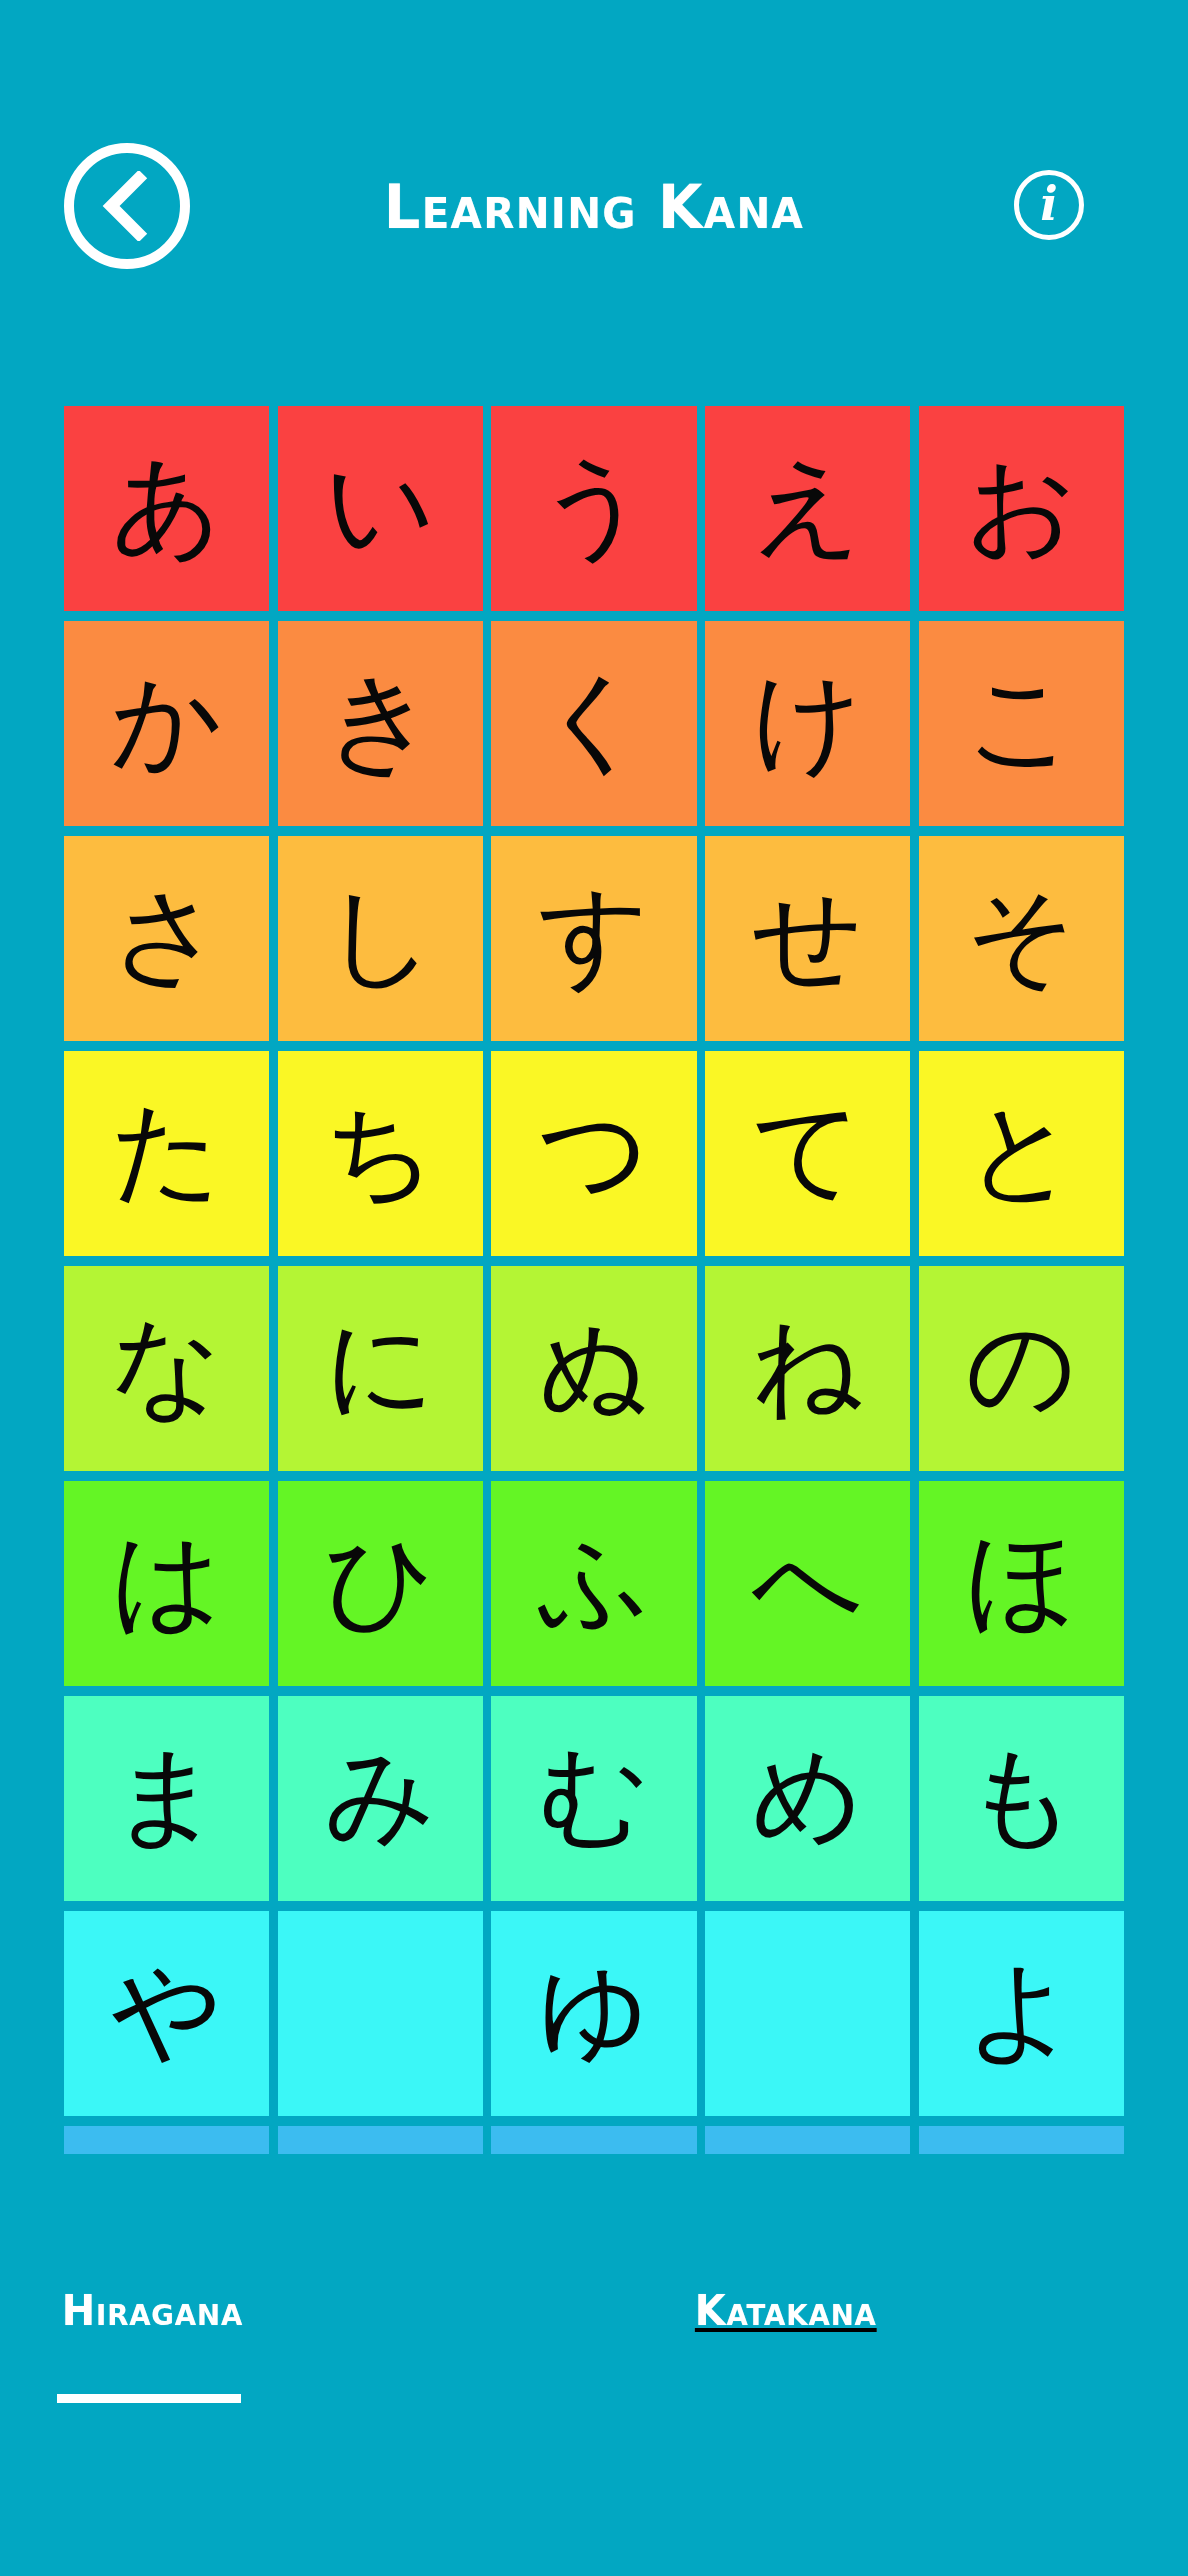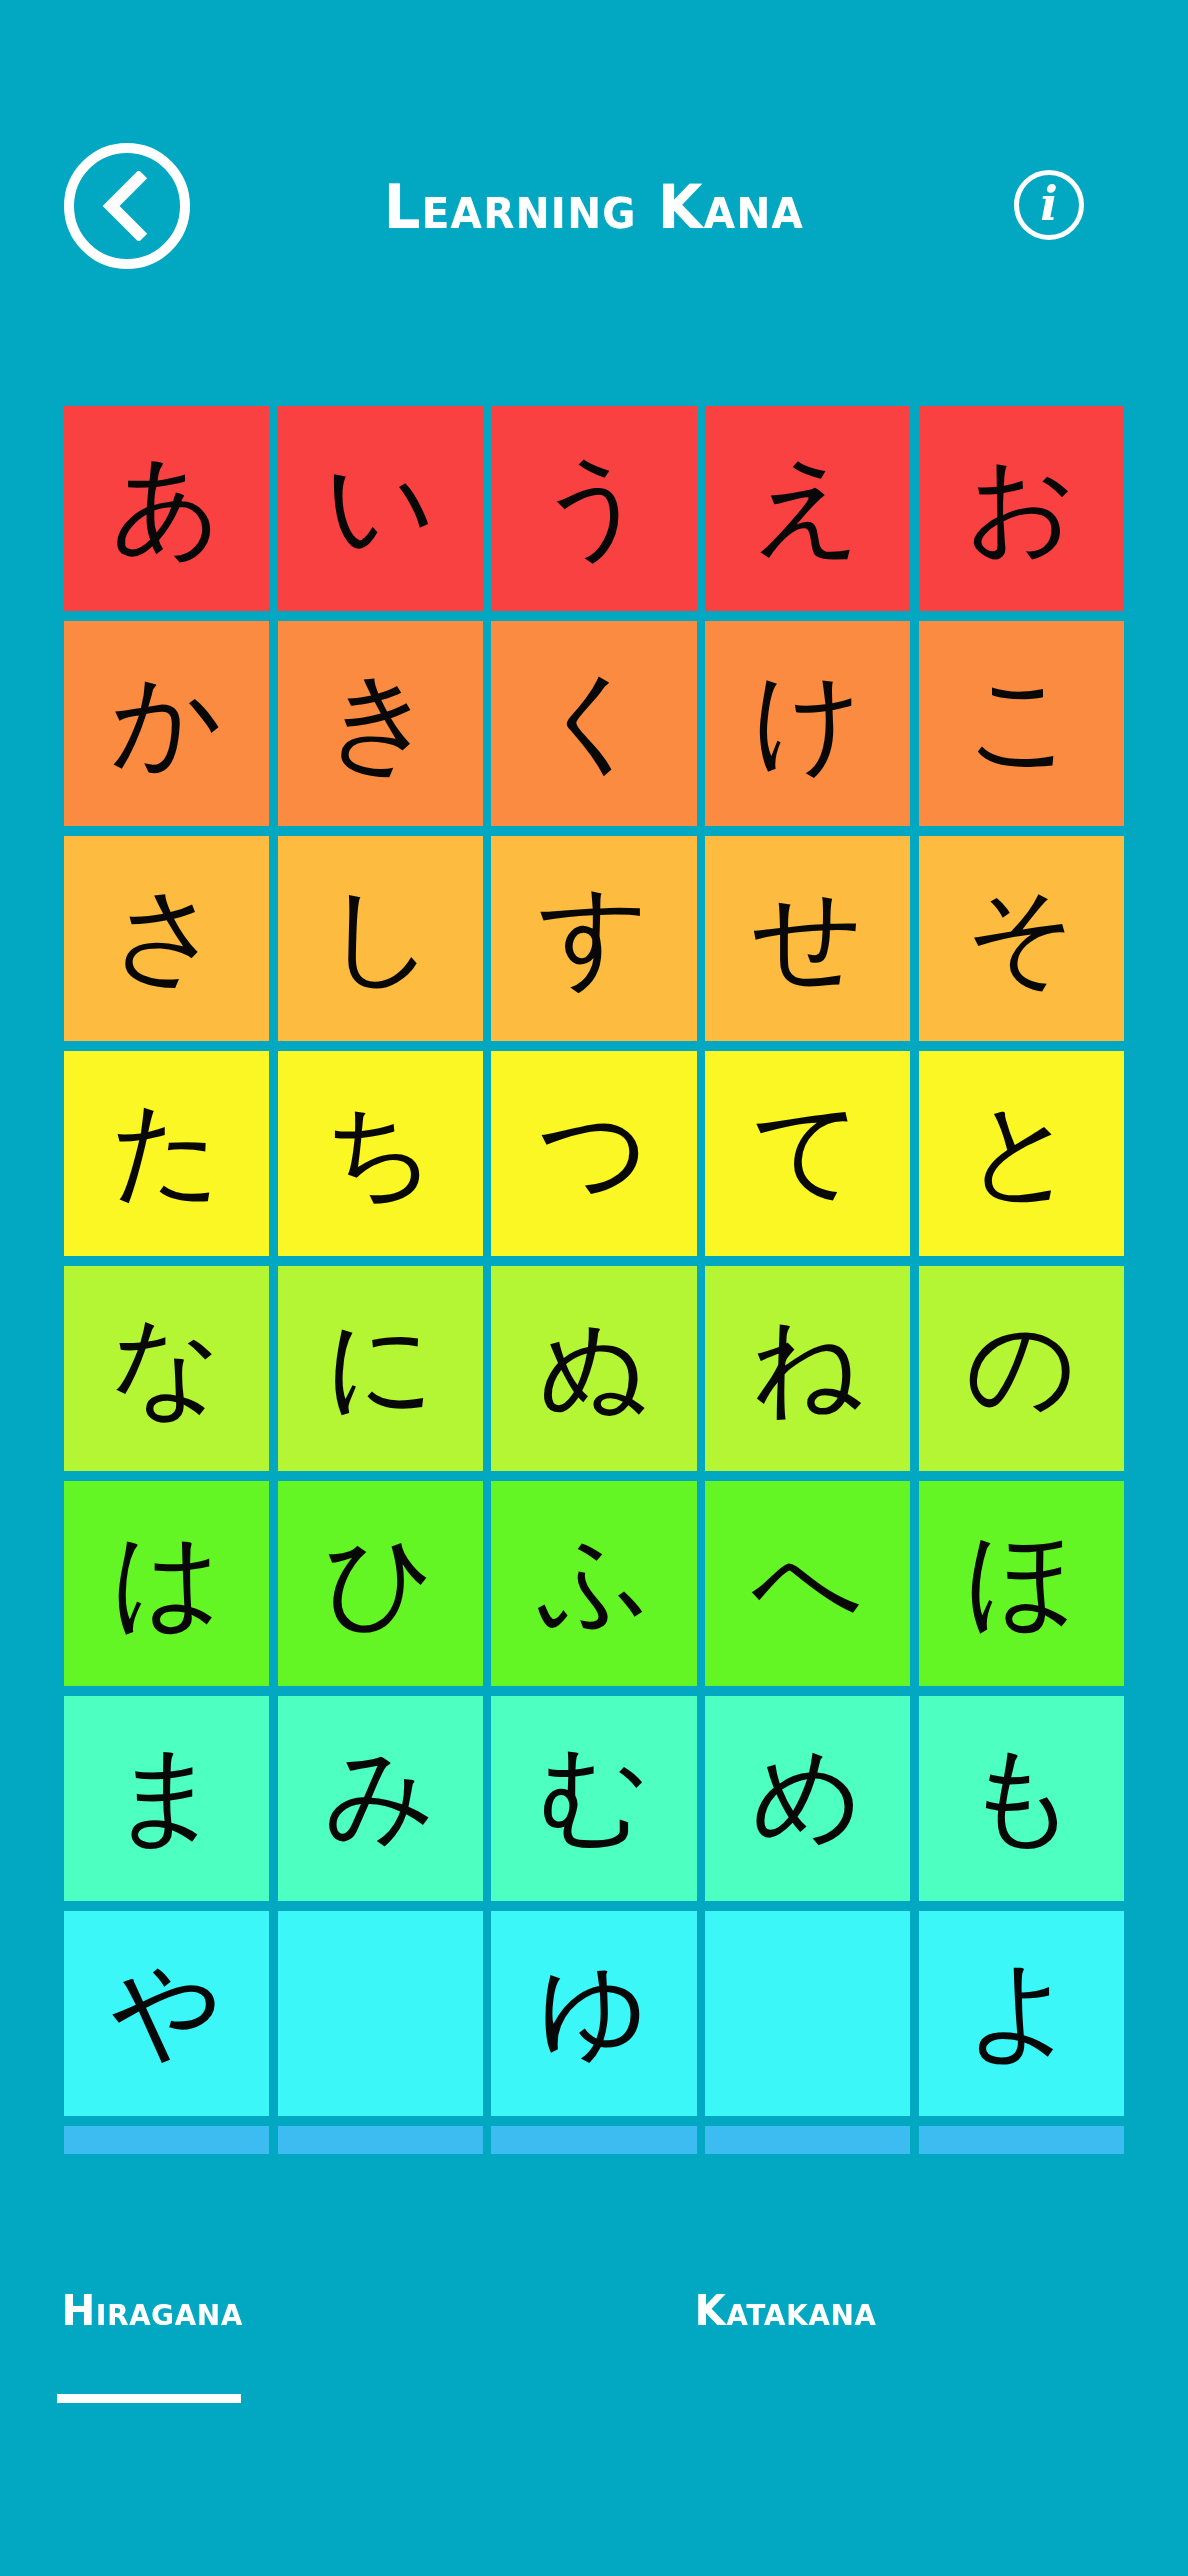--- a/index.html
+++ b/index.html
@@ -121,21 +121,21 @@
     height: 184px;
   }
 
   .tab-item {
     position: absolute;
     top: 0;
     cursor: pointer;
     user-select: none;
   }
   #tab-hiragana { left: 57px; }
-  #tab-katakana { right: 57px; }
+  #tab-katakana { right: 57px; text-decoration: underline; }
 
   .tab-label {
     color: #FFFFFF;
     font-size: 42px;
     line-height: 52px;
     font-weight: bold;
     font-family: "DejaVu Sans", sans-serif;
     font-variant: small-caps;
     letter-spacing: 0.9px;
     transform: scaleX(0.95);

